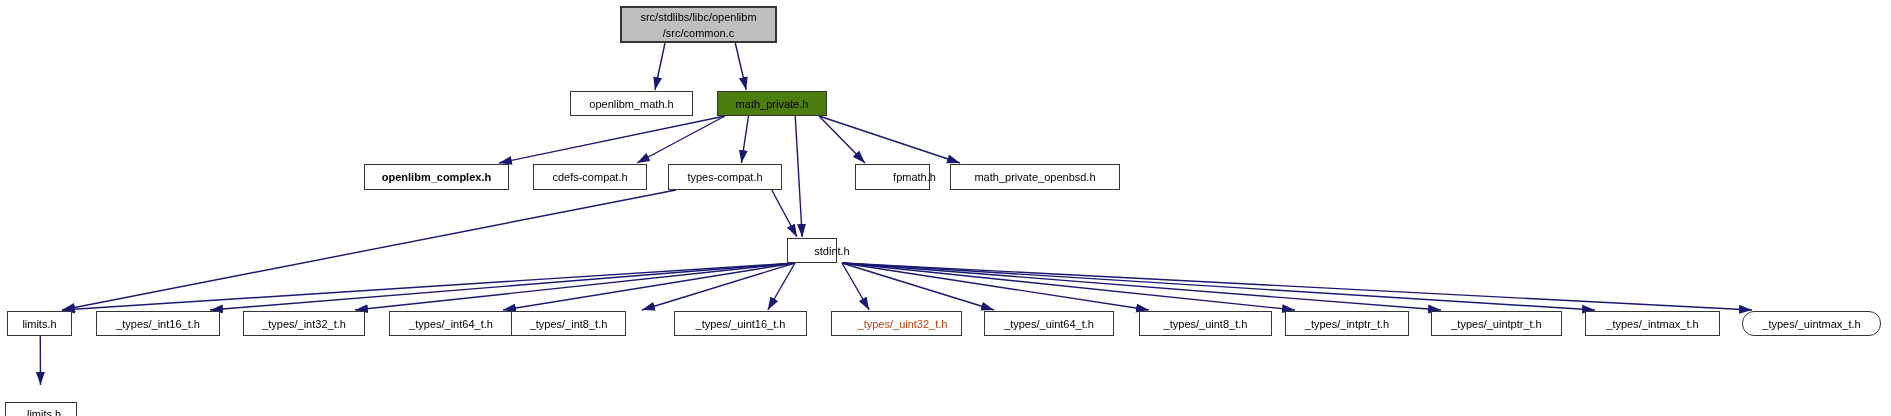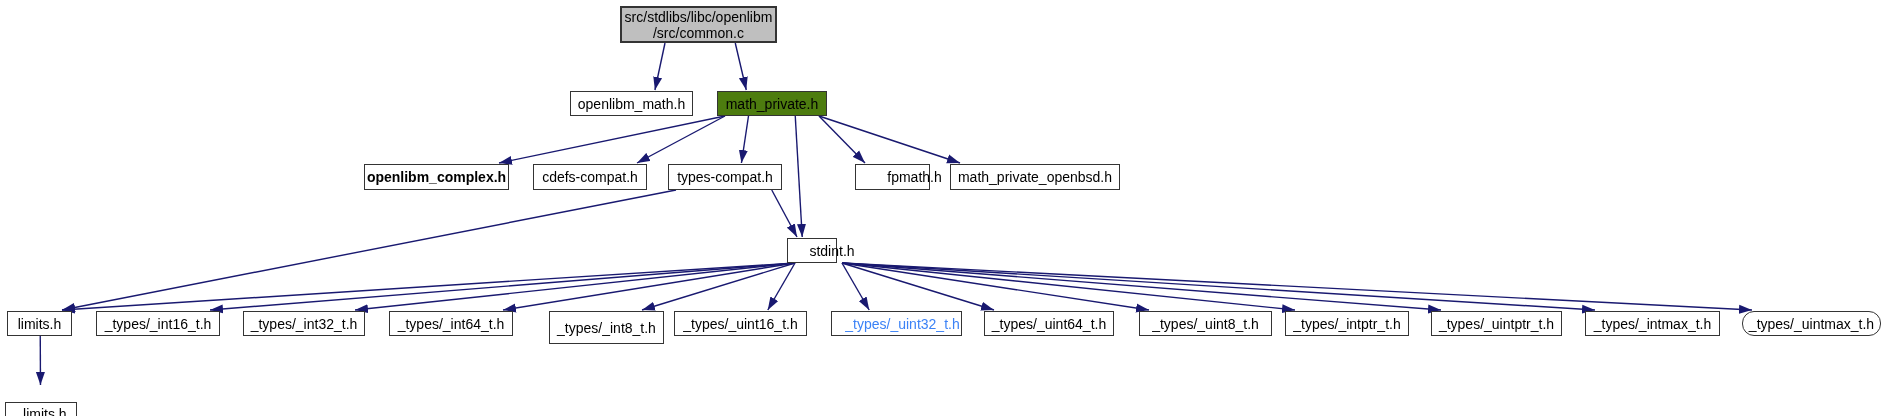--- a/index.html
+++ b/index.html
@@ -10,21 +10,21 @@
     font-family:"Liberation Sans","DejaVu Sans",sans-serif;
     overflow:hidden;
   }
   #edges{position:absolute;left:0;top:0;width:1891px;height:416px;}
   .node{
     position:absolute;
     box-sizing:border-box;
     background:#ffffff;
     border:1.5px solid #343434;
     color:#000000;
-    font-size:14px;
+    font-size:11px;
     line-height:16px;
     display:flex;
     align-items:center;
     justify-content:center;
     text-align:center;
     white-space:pre-line;
     padding:0 4px;
     cursor:pointer;
   }
   .node.root{
@@ -76,23 +76,23 @@
     <div class="node" style="left: 364px; top: 164px; width: 145px; height: 26px; background: rgb(255, 255, 255); border-color: rgb(52, 52, 52); color: rgb(0, 0, 0); font-weight: bold;">openlibm_complex.h</div>
     <div class="node" style="left: 533px; top: 164px; width: 114px; height: 26px; background: rgb(255, 255, 255); border-color: rgb(52, 52, 52); color: rgb(0, 0, 0);">cdefs-compat.h</div>
     <div class="node" style="left: 668px; top: 164px; width: 114px; height: 26px; background: rgb(255, 255, 255); border-color: rgb(52, 52, 52); color: rgb(0, 0, 0);">types-compat.h</div>
     <div class="node" style="left: 855px; top: 164px; width: 75px; height: 26px; background: rgb(255, 255, 255); border-color: rgb(52, 52, 52); color: rgb(0, 0, 0); padding-left: 48px;">fpmath.h</div>
     <div class="node" style="left: 950px; top: 164px; width: 170px; height: 26px; background: rgb(255, 255, 255); border-color: rgb(52, 52, 52); color: rgb(0, 0, 0);">math_private_openbsd.h</div>
     <div class="node" style="left: 787px; top: 238px; width: 43px; height: 25px; background: rgb(255, 255, 255); border-color: rgb(52, 52, 52); color: rgb(0, 0, 0); padding-left: 44px;">stdint.h</div>
     <div class="node" style="left: 7px; top: 311px; width: 65px; height: 25px; background: rgb(255, 255, 255); border-color: rgb(52, 52, 52); color: rgb(0, 0, 0);">limits.h</div>
     <div class="node" style="left: 96px; top: 311px; width: 124px; height: 25px; background: rgb(255, 255, 255); border-color: rgb(52, 52, 52); color: rgb(0, 0, 0);">_types/_int16_t.h</div>
     <div class="node" style="left: 243px; top: 311px; width: 122px; height: 25px; background: rgb(255, 255, 255); border-color: rgb(52, 52, 52); color: rgb(0, 0, 0);">_types/_int32_t.h</div>
     <div class="node" style="left: 389px; top: 311px; width: 124px; height: 25px; background: rgb(255, 255, 255); border-color: rgb(52, 52, 52); color: rgb(0, 0, 0);">_types/_int64_t.h</div>
-    <div class="node" style="left: 549px; top: 311px; width: 115px; height: 33px; background: rgb(255, 255, 255); border-color: rgb(52, 52, 52); color: rgb(0, 0, 0);">_types/_int8_t.h</div>
+    <div class="node" style="left: 511px; top: 311px; width: 115px; height: 25px; background: rgb(255, 255, 255); border-color: rgb(52, 52, 52); color: rgb(0, 0, 0);">_types/_int8_t.h</div>
     <div class="node" style="left: 674px; top: 311px; width: 133px; height: 25px; background: rgb(255, 255, 255); border-color: rgb(52, 52, 52); color: rgb(0, 0, 0);">_types/_uint16_t.h</div>
-    <div class="node" style="left: 831px; top: 311px; width: 131px; height: 25px; background: rgb(255, 255, 255); border-color: rgb(52, 52, 52); color: #3b82f6; padding-left: 16px;">_types/_uint32_t.h</div>
+    <div class="node" style="left: 831px; top: 311px; width: 131px; height: 25px; background: rgb(255, 255, 255); border-color: rgb(52, 52, 52); color: #c2410c; padding-left: 16px;">_types/_uint32_t.h</div>
     <div class="node" style="left: 984px; top: 311px; width: 130px; height: 25px; background: rgb(255, 255, 255); border-color: rgb(52, 52, 52); color: rgb(0, 0, 0);">_types/_uint64_t.h</div>
     <div class="node" style="left: 1139px; top: 311px; width: 133px; height: 25px; background: rgb(255, 255, 255); border-color: rgb(52, 52, 52); color: rgb(0, 0, 0);">_types/_uint8_t.h</div>
     <div class="node" style="left: 1285px; top: 311px; width: 124px; height: 25px; background: rgb(255, 255, 255); border-color: rgb(52, 52, 52); color: rgb(0, 0, 0);">_types/_intptr_t.h</div>
     <div class="node" style="left: 1431px; top: 311px; width: 131px; height: 25px; background: rgb(255, 255, 255); border-color: rgb(52, 52, 52); color: rgb(0, 0, 0);">_types/_uintptr_t.h</div>
     <div class="node" style="left: 1585px; top: 311px; width: 135px; height: 25px; background: rgb(255, 255, 255); border-color: rgb(52, 52, 52); color: rgb(0, 0, 0);">_types/_intmax_t.h</div>
     <div class="node" style="left: 1742px; top: 311px; width: 139px; height: 25px; background: rgb(255, 255, 255); border-color: rgb(52, 52, 52); color: rgb(0, 0, 0); border-radius: 12px;">_types/_uintmax_t.h</div>
     <div class="node" style="left: 5px; top: 402px; width: 72px; height: 24px; background: rgb(255, 255, 255); border-color: rgb(52, 52, 52); color: rgb(0, 0, 0);">_limits.h</div>
   </div>
 
 </body></html>

